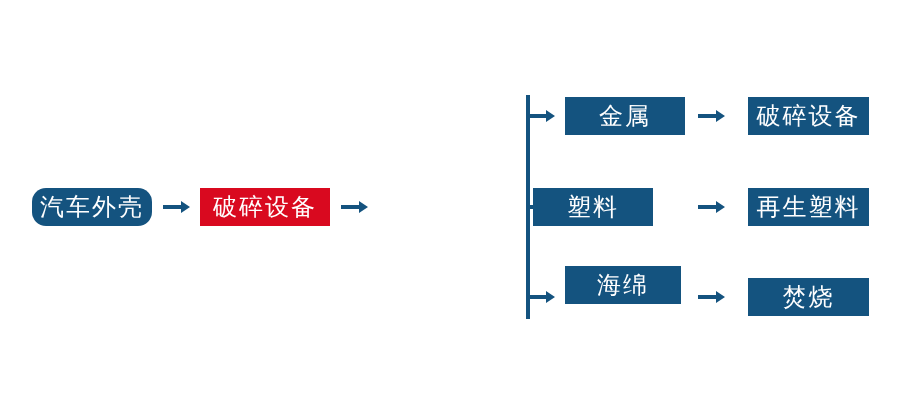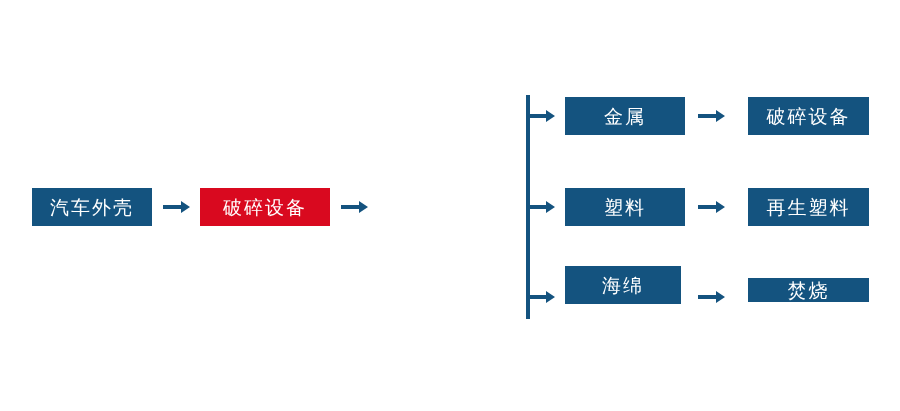--- a/index.html
+++ b/index.html
@@ -17,21 +17,21 @@
     background: #ffffff;
     overflow: hidden;
   }
   .node-box {
     position: absolute;
     display: flex;
     align-items: center;
     justify-content: center;
     box-sizing: border-box;
     color: #ffffff;
-    font-size: 19px;
+    font-size: 24px;
     letter-spacing: 2px;
     font-weight: 400;
     line-height: 1;
     white-space: nowrap;
     user-select: none;
   }
   .node-box.primary { background: #14537f; }
   .node-box.highlight { background: #d9091f; }
 
   .arrow {
@@ -43,21 +43,21 @@
   .trunk-line {
     position: absolute;
     background: #14537f;
   }
 </style>
 </head>
 <body>
 
 <div id="flowchart-canvas">
 
-  <div class="node-box primary" style="left:32px; top:188px; width:120px; height:38px;">汽车外壳</div>
+  <div class="node-box primary" style="left:32px; top:188px; width:120px; height:38px;border-radius:14px;">汽车外壳</div>
 
   <span class="arrow" style="left:163px; top:198px;">
     <svg width="28" height="18" viewBox="0 0 28 18" aria-hidden="true">
       <path d="M0 7 H18 V3 L27 9 L18 15 V11 H0 Z" fill="#14537f"></path>
     </svg>
   </span>
 
   <div class="node-box highlight" style="left:200px; top:188px; width:130px; height:38px;">破碎设备</div>
 
   <span class="arrow" style="left:341px; top:198px;">
@@ -84,21 +84,21 @@
   </span>
 
   <div class="node-box primary" style="left:748px; top:97px; width:121px; height:38px;">破碎设备</div>
 
   <span class="arrow" style="left:530px; top:198px;">
     <svg width="26" height="18" viewBox="0 0 26 18" aria-hidden="true">
       <path d="M0 7 H16 V3 L25 9 L16 15 V11 H0 Z" fill="#14537f"></path>
     </svg>
   </span>
 
-  <div class="node-box primary" style="left:565px; top:188px; width:120px; height:38px;">塑料</div>
+  <div class="node-box primary" style="left:533px; top:188px; width:120px; height:38px;">塑料</div>
 
   <span class="arrow" style="left:698px; top:198px;">
     <svg width="28" height="18" viewBox="0 0 28 18" aria-hidden="true">
       <path d="M0 7 H18 V3 L27 9 L18 15 V11 H0 Z" fill="#14537f"></path>
     </svg>
   </span>
 
   <div class="node-box primary" style="left:748px; top:188px; width:121px; height:38px;font-family:Liberation Serif, serif;">再生塑料</div>
 
   <span class="arrow" style="left:530px; top:288px;">
@@ -108,15 +108,15 @@
   </span>
 
   <div class="node-box primary" style="left:565px; top:266px; width:116px; height:38px;">海绵</div>
 
   <span class="arrow" style="left:698px; top:288px;">
     <svg width="28" height="18" viewBox="0 0 28 18" aria-hidden="true">
       <path d="M0 7 H18 V3 L27 9 L18 15 V11 H0 Z" fill="#14537f"></path>
     </svg>
   </span>
 
-  <div class="node-box primary" style="left:748px; top:278px; width:121px; height:24px;">焚烧</div>
+  <div class="node-box primary" style="left:748px; top:278px; width:121px; height:38px;">焚烧</div>
 
 </div>
 
 </body></html>

